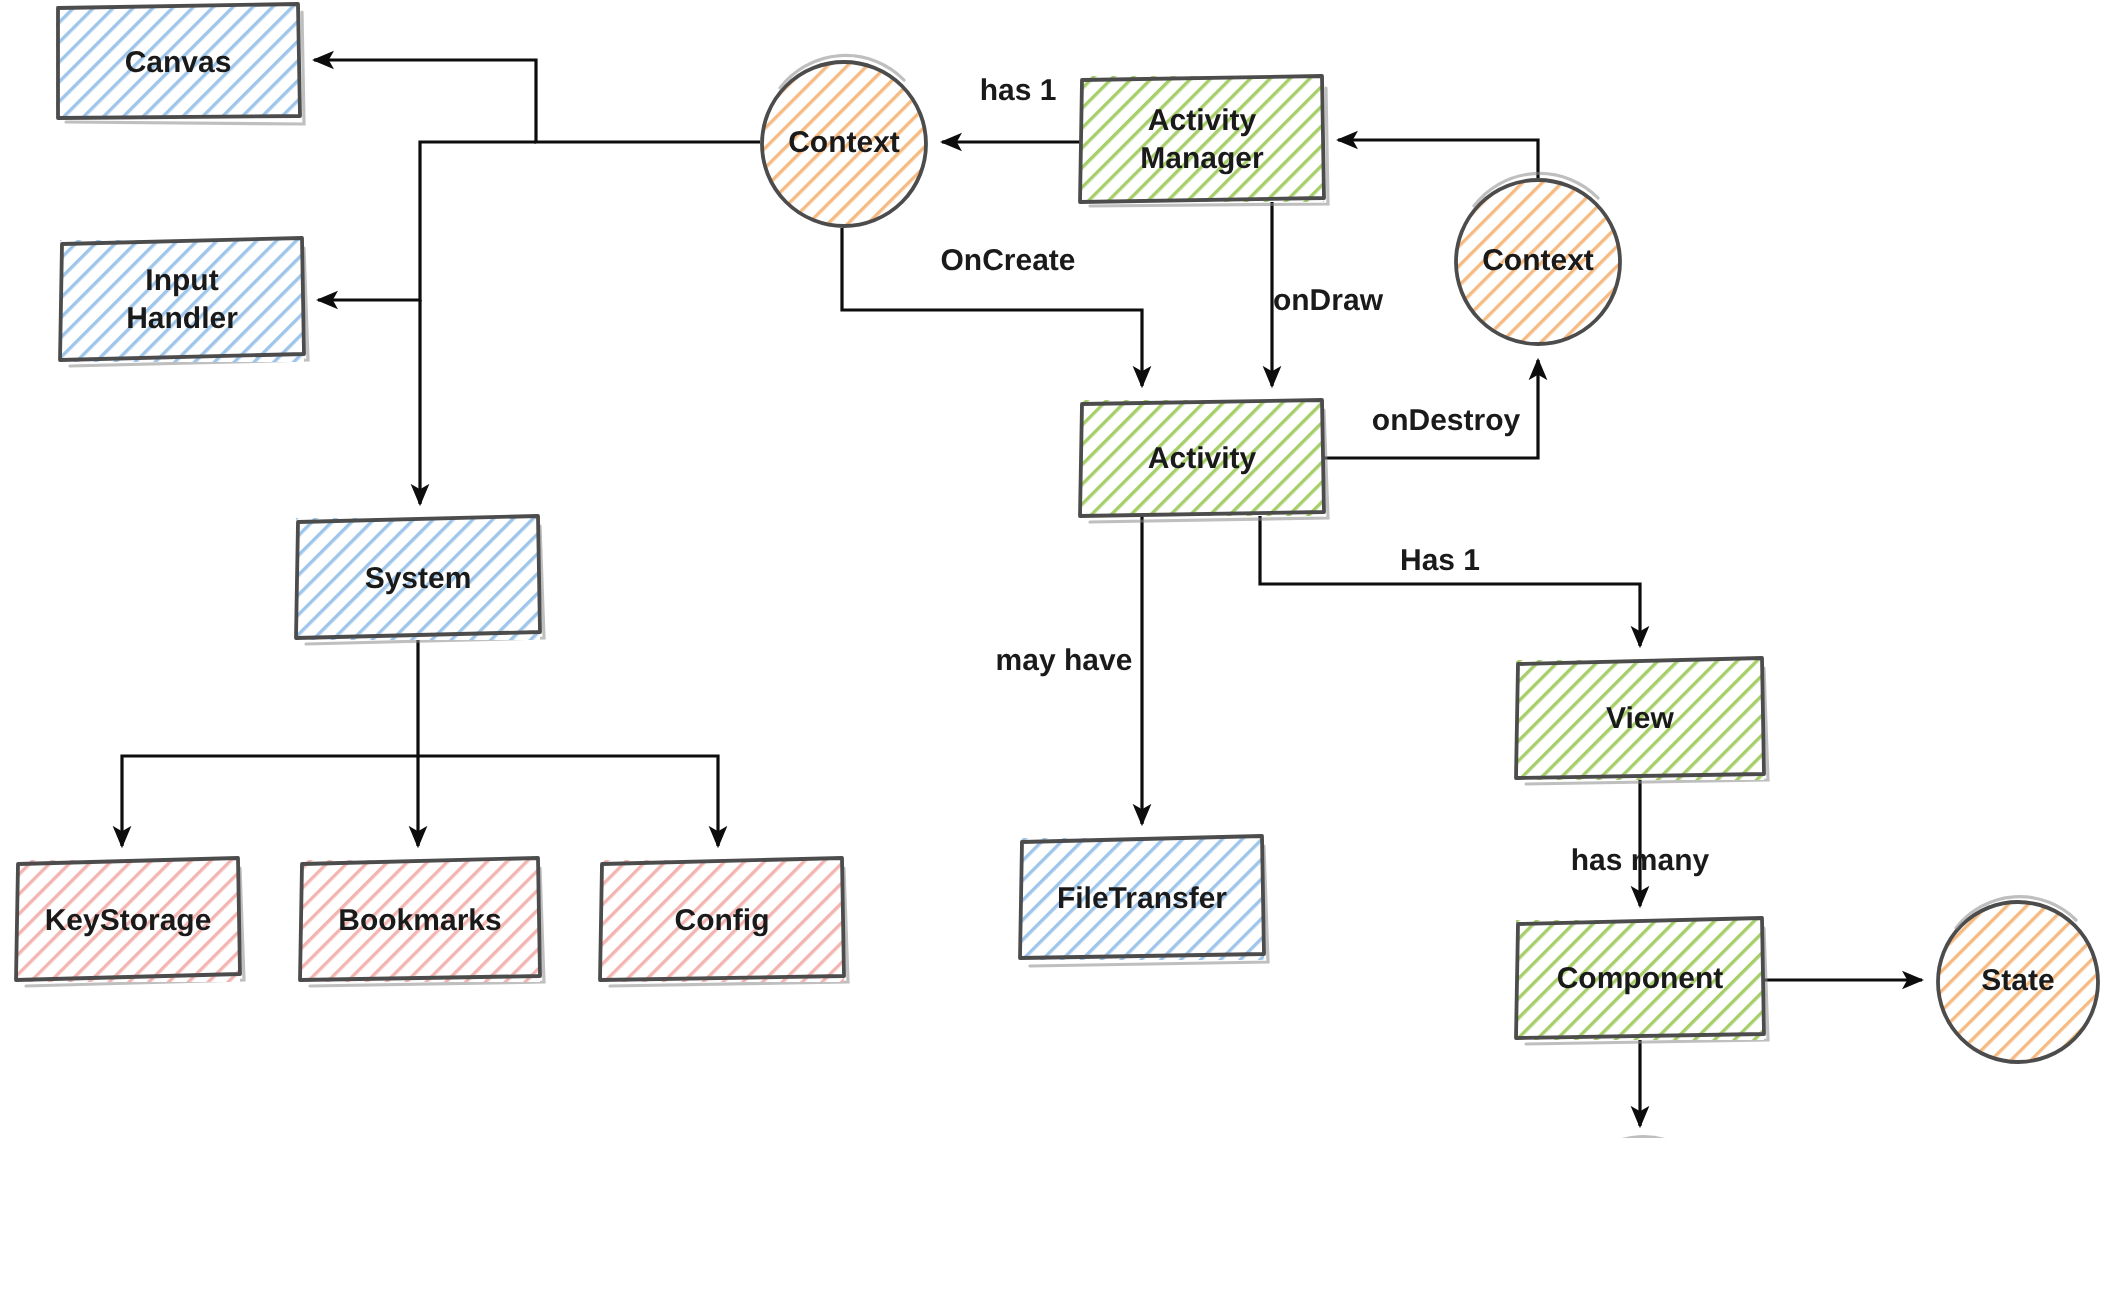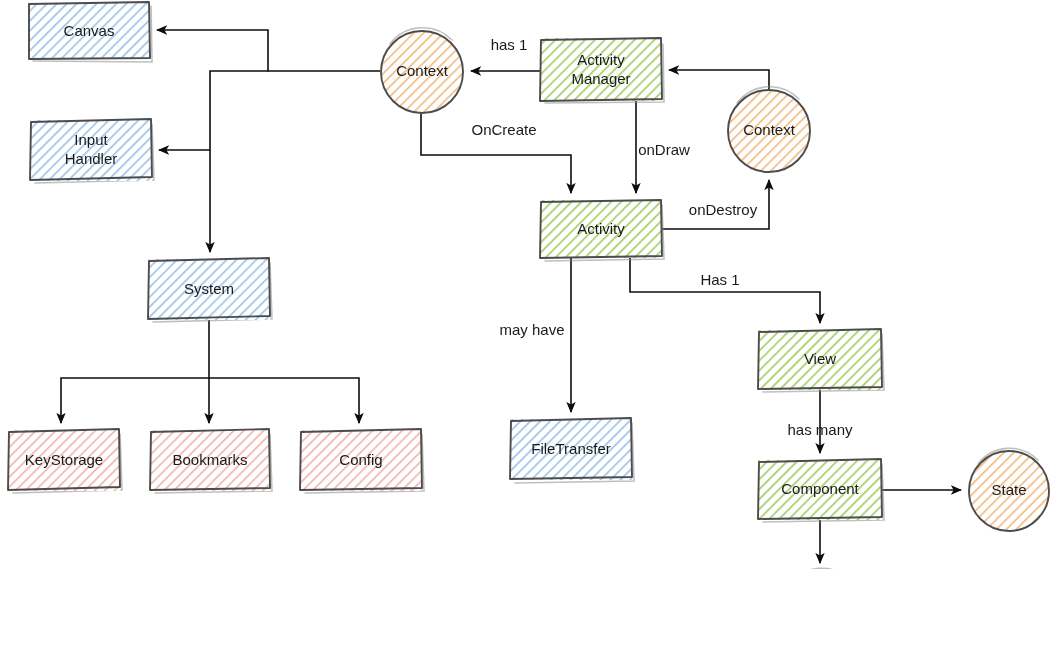--- a/index.html
+++ b/index.html
@@ -10,20 +10,21 @@
   }
   body {
     font-family: "Liberation Sans", sans-serif;
   }
   #canvas-root {
     position: relative;
     width: 1051px;
     height: 569px;
     background: #ffffff;
     overflow: hidden;
+    font-weight: bold;
   }
   #diagram-svg {
     position: absolute;
     left: 0;
     top: 0;
     width: 1051px;
     height: 651px;
   }
   .node-label {
     font-family: "Liberation Sans", sans-serif;

